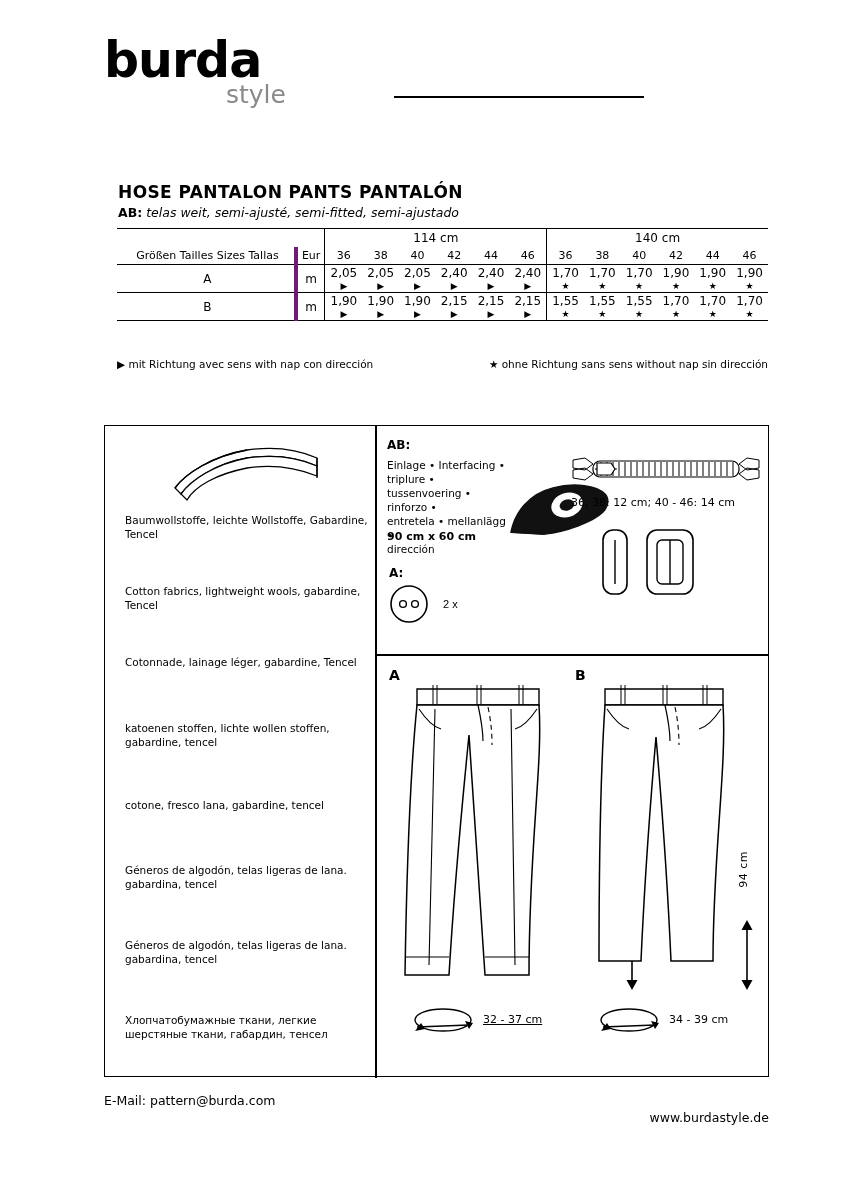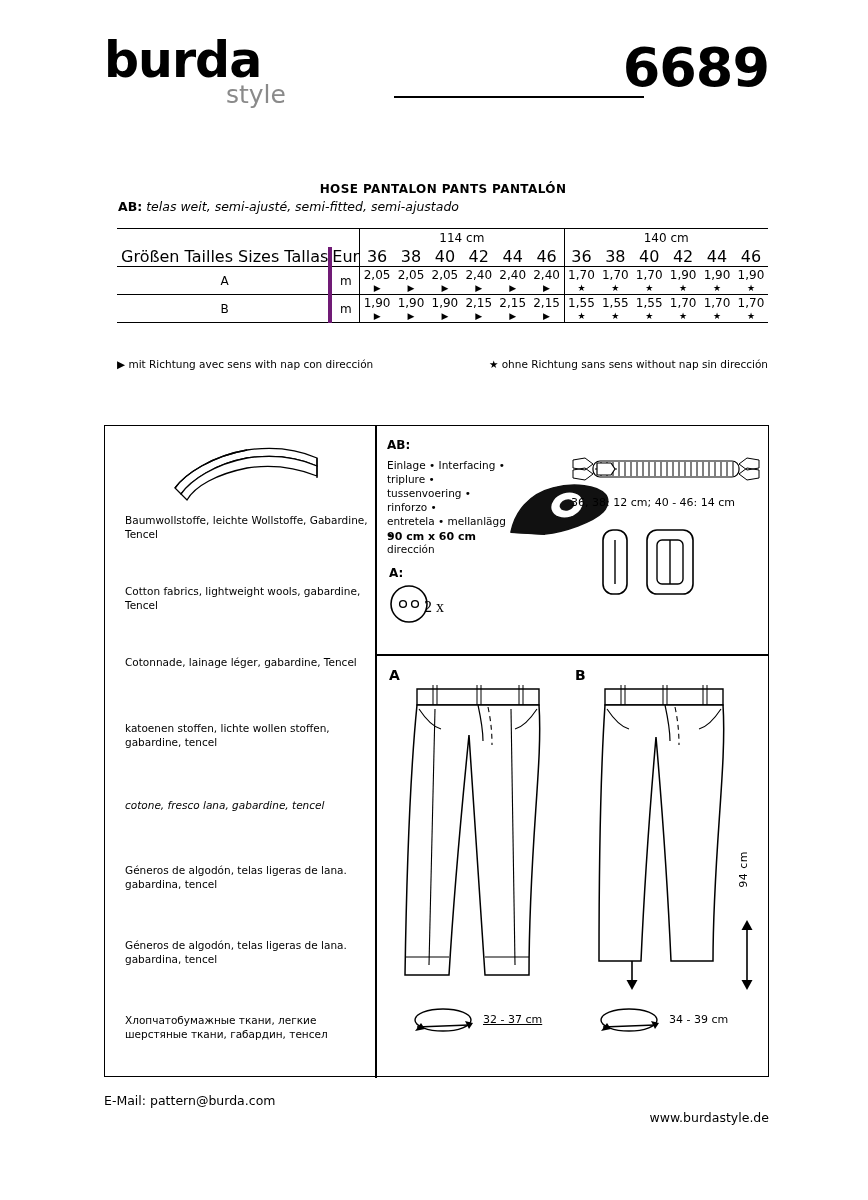--- a/index.html
+++ b/index.html
@@ -73,25 +73,24 @@
   }
 
   
   .title-block {
     position: absolute;
     left: 118px;
     top: 182px;
     width: 650px;
   }
   .title-main {
-    font-size: 12px;
+    font-size: 17px;
     font-weight: bold;
     letter-spacing: 0.4px;
     font-family: "DejaVu Sans", sans-serif;
-    text-align: center;
   }
   .title-sub {
     margin-top: 3px;
     font-size: 12.5px;
     font-family: "DejaVu Sans", sans-serif;
   }
   .title-sub b { font-weight: bold; }
   .title-sub i { font-style: italic; }
 
   
@@ -118,21 +117,21 @@
     font-size: 12px;
     height: 18px;
   }
   .row-label {
     text-align: left;
     padding-left: 4px !important;
     font-size: 11.5px;
     white-space: nowrap;
   }
   .cell-unit { font-size: 11px; }
-  .size-row td { font-size: 16px; height: 17px; }
+  .size-row td { font-size: 11px; height: 17px; }
   .val-row td { height: 15px; font-size: 12px; }
   .mark-row td { height: 12px; font-size: 9px; line-height: 9px; }
   .grp-sep { border-left: 1.5px solid #000; }
 
   .legend {
     position: absolute;
     left: 117px;
     top: 358px;
     width: 651px;
     font-size: 10.5px;
@@ -268,24 +267,24 @@
   }
   .button-circle {
     position: absolute;
     left: 14px;
     top: 158px;
     width: 40px;
     height: 40px;
   }
   .button-count {
     position: absolute;
-    left: 49px;
+    left: 68px;
     top: 172px;
-    font-size: 16px;
-    font-family: Liberation Serif, serif;
+    font-size: 11px;
+    font-family: Liberation Sans, sans-serif;
   }
 
   
   .garments {
     position: absolute;
     left: 270px;
     top: 229px;
     width: 393px;
     height: 422px;
   }
@@ -329,21 +328,20 @@
 <body>
 
 <div class="page">
 
   <div class="header">
     <div class="brand">
       <div class="brand-burda">burda</div>
       <div class="brand-style">style</div>
     </div>
     <div class="header-rule"></div>
-    <div class="pattern-number">6689</div>
   </div>
 
   <div class="title-block">
     <div class="title-main">HOSE PANTALON PANTS PANTALÓN</div>
     <div class="title-sub">
       <b>AB:</b>
       <i>telas weit, semi-ajusté, semi-fitted, semi-ajustado</i>
     </div>
   </div>
 
@@ -456,21 +454,21 @@
       </div>
 
       <div class="fabric-list">
         <div class="fabric-item" style="position:absolute; left:5px; top:0px;   width:250px;">Baumwollstoffe, leichte Wollstoffe,
 Gabardine, Tencel</div>
         <div class="fabric-item" style="position:absolute; left:5px; top:71px;  width:250px;">Cotton fabrics, lightweight wools,
 gabardine, Tencel</div>
         <div class="fabric-item" style="position:absolute; left:5px; top:142px; width:250px;">Cotonnade, lainage léger, gabardine, Tencel</div>
         <div class="fabric-item" style="position:absolute; left:5px; top:208px; width:250px;">katoenen stoffen, lichte wollen stoffen,
 gabardine, tencel</div>
-        <div class="fabric-item" style="position:absolute; left:5px; top:285px; width:250px;font-style:italic;">cotone, fresco lana, gabardine, tencel</div>
+        <div class="fabric-item" style="position:absolute; left:5px; top:285px; width:250px;">cotone, fresco lana, gabardine, tencel</div>
         <div class="fabric-item" style="position:absolute; left:5px; top:350px; width:250px;">Géneros de algodón, telas ligeras de lana.
 gabardina, tencel</div>
         <div class="fabric-item" style="position:absolute; left:5px; top:425px; width:250px;">Géneros de algodón, telas ligeras de lana.
 gabardina, tencel</div>
         <div class="fabric-item" style="position:absolute; left:5px; top:500px; width:250px;">Хлопчатобумажные ткани,
 легкие шерстяные ткани,
 габардин, тенсел</div>
       </div>
     </div>
 

